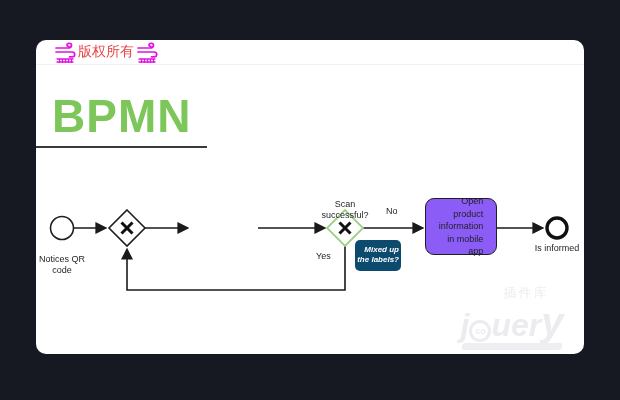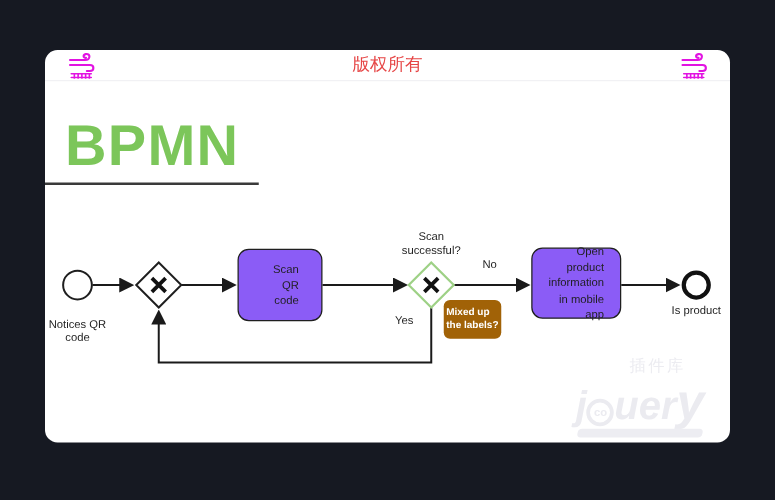--- a/index.html
+++ b/index.html
@@ -7,21 +7,21 @@
   body {
     background:#161922;
     font-family:"Liberation Sans","DejaVu Sans",sans-serif;
     position:relative;
   }
   .card {
     position:absolute; left:36px; top:40px; width:548px; height:314px;
     background:#ffffff; border-radius:10px; overflow:hidden;
   }
   .card-header {
-    height:25px; display:flex; align-items:center; justify-content:space-between;
+    height:25px; display:flex; align-items:center; justify-content:flex-start;
     padding:0 16px; border-bottom:1px solid #f1f1f4;
   }
   .wind { width:26px; height:22px; display:block; }
   .copyright { font-size:14px; color:#e64545; }
   .title-wrap { text-align:left; margin-top:28px; }
   .bpmn-title {
     display:inline-block; font-size:46px; font-weight:bold; color:#7cc65a;
     letter-spacing:1px; line-height:1; padding:0 16px 7px;
     border-bottom:2px solid #3a3a3a;
   }
@@ -31,29 +31,29 @@
     position:absolute; border:1.6px solid #1f1f1f; border-radius:9px; background:#8b5cf6;
     display:flex; align-items:center; justify-content:center; text-align:right;
     font-size:9px; color:#1f1f1f; padding:18px; line-height:1.4;
   }
   .task1 { left:154px; top:159px; width:68px; height:58px; }
   .task2 { left:389px; top:158px; width:72px; height:57px; }
   .dlabel {
     position:absolute; font-size:9px; color:#1f1f1f; line-height:1.25; text-align:center;
   }
   .notices  { left:26px;  top:214px; width:52px; transform:translateX(-50%); }
-  .scan-q   { left:309px; top:144px; width:58px; transform:translateX(-50%); }
+  .scan-q   { left:309px; top:159px; width:58px; transform:translateX(-50%); }
   .no-lbl   { left:330px; top:166px; text-align:left;padding-left:20px; }
   .yes-lbl  { left:280px; top:211px; text-align:right; }
   .informed { left:521px; top:203px; width:70px; transform:translateX(-50%); }
   .tooltip {
     position:absolute; left:319px; top:200px; width:46px;
-    background:#a16207; border-radius:5px; color:#ffffff;
-    font-size:8px; font-weight:bold; text-align:left;
-    padding:5px 2px; line-height:1.3; pointer-events:auto; cursor:pointer;
+    background:#0c4a6e; border-radius:5px; color:#ffffff;
+    font-size:8px; font-weight:bold; text-align:right;
+    padding:5px 2px; line-height:1.3; pointer-events:auto; cursor:pointer;font-style:italic;
   }
   .watermark {
     position:absolute; right:6px; bottom:4px; width:132px; text-align:center;
     color:#e9e9ee; pointer-events:none;
   }
   .wm-badge { font-size:13px; letter-spacing:2px; color:#ececf1; margin-left:28px; }
   .wm-logo {
     font-style:italic; font-weight:bold; font-size:32px; line-height:1;
     color:#ebebf0; white-space:nowrap;
   }
@@ -115,28 +115,27 @@
 
       <polygon points="91,170 109,188 91,206 73,188" fill="#ffffff" stroke="#1f1f1f" stroke-width="1.6"></polygon>
       <path d="M85.5 182.5 L96.5 193.5 M96.5 182.5 L85.5 193.5" stroke="#111" stroke-width="3"></path>
 
       <polygon points="309,170 327,188 309,206 291,188" fill="#ffffff" stroke="#9ed186" stroke-width="1.8"></polygon>
       <path d="M303.5 182.5 L314.5 193.5 M314.5 182.5 L303.5 193.5" stroke="#111" stroke-width="3"></path>
 
       <circle cx="521" cy="188" r="10" fill="#ffffff" stroke="#111" stroke-width="3.4"></circle>
     </svg>
 
-    <div class="task task1">Scan QR code</div>
     <div class="task task2">Open product information in mobile app</div>
 
     <div class="dlabel notices">Notices QR code</div>
     <div class="dlabel scan-q">Scan successful?</div>
     <div class="dlabel no-lbl">No</div>
     <div class="dlabel yes-lbl">Yes</div>
-    <div class="dlabel informed">Is product</div>
+    <div class="dlabel informed">Is informed</div>
 
     <div class="tooltip">Mixed up the labels?</div>
   </div>
 
   <div class="watermark">
     <div class="wm-badge">插件库</div>
     <div class="wm-logo"><span>j</span><span class="wm-circle"><span>co</span></span><span>uer</span><span class="wm-tail">y</span></div>
     <div class="wm-strip"></div>
   </div>
 

